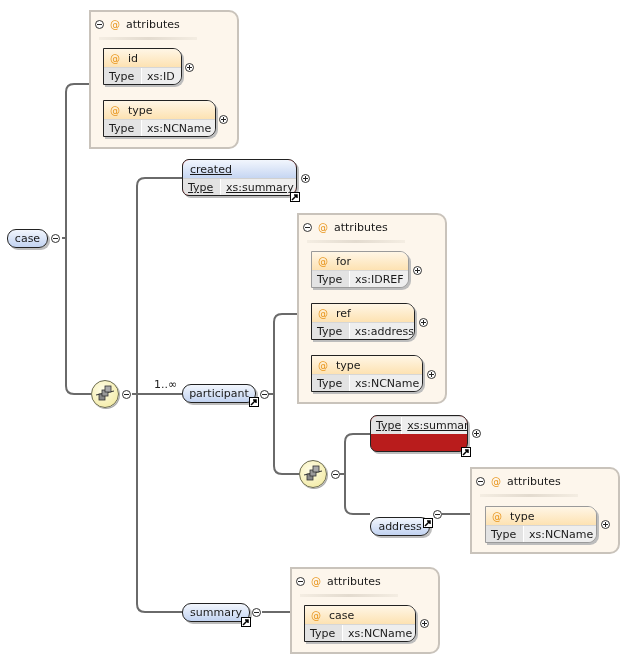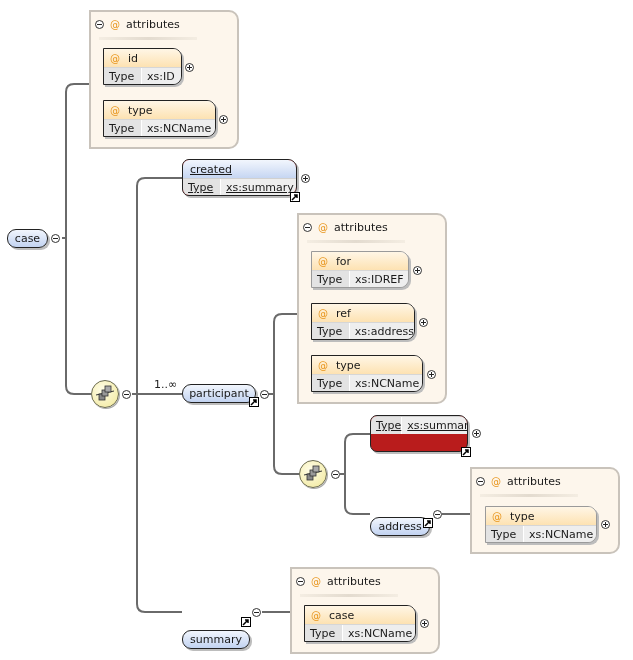--- a/index.html
+++ b/index.html
@@ -280,21 +280,21 @@
       <span class="at">@</span>
       <span>type</span>
     </div>
   <div class="row">
       <span class="k">Type</span>
       <span class="v">xs:NCName</span>
     </div>
 </div>
 <div class="tog plus" style="left:601px;top:520px;"></div>
 
-<div class="pill" style="left:182px;top:603px;width:68px;margin-top:27px;">
+<div class="pill" style="left:182px;top:603px;width:68px;">
   <span>summary</span>
 </div>
 <div class="ref-arrow" style="left:241px;top:617px;">
   <svg width="8" height="8" viewBox="0 0 8 8">
       <path d="M1 7 L6 2 M3 2 H6 V5" stroke="#000" stroke-width="1.5" fill="none"></path>
     </svg>
 </div>
 <div class="tog minus" style="left:252px;top:608px;"></div>
 
 <div class="attr-group" style="left:290px;top:567px;width:150px;height:87px;">

